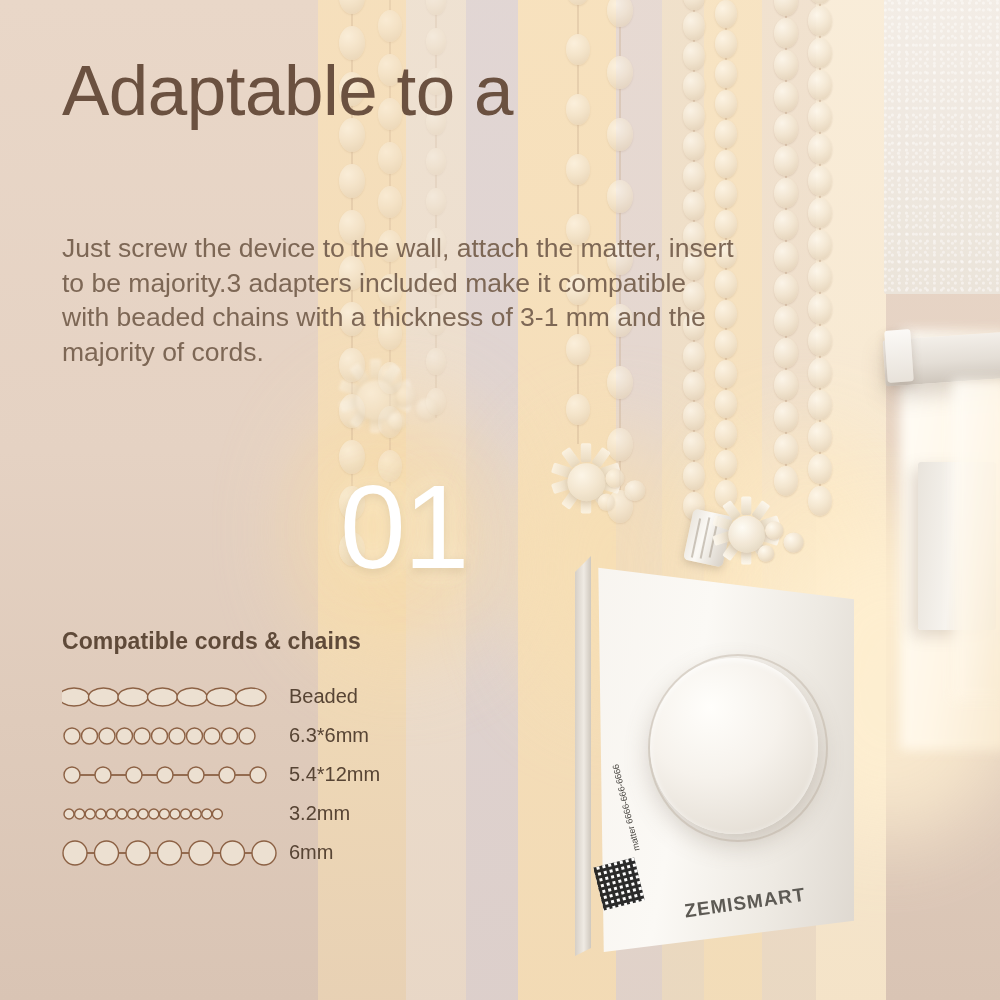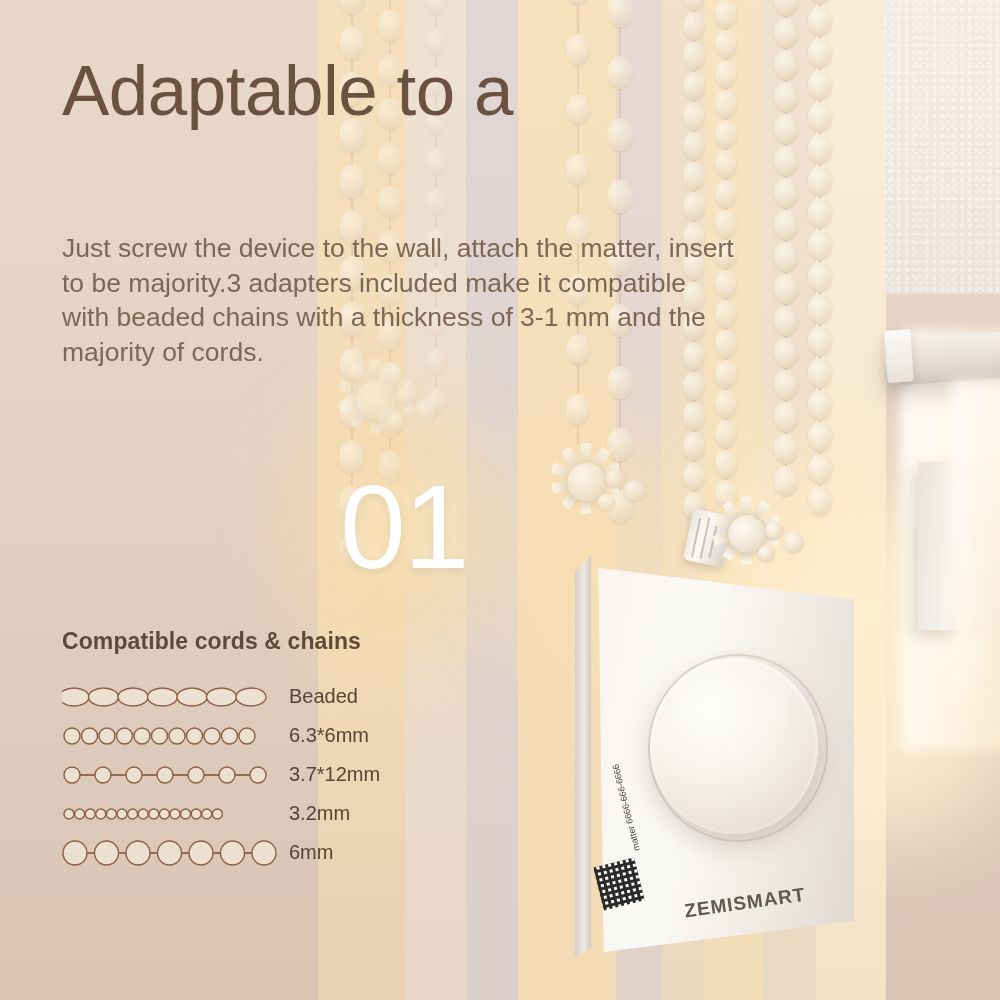--- a/index.html
+++ b/index.html
@@ -466,21 +466,21 @@
               <line x1="165" x2="196" y1="11" y2="11" stroke="#8c6144" stroke-width="1.8"></line>
               <ellipse cx="10" cy="11" rx="8" ry="8" fill="#ece0d1" stroke="#8c6144" stroke-width="1.4"></ellipse>
               <ellipse cx="41" cy="11" rx="8" ry="8" fill="#ece0d1" stroke="#8c6144" stroke-width="1.4"></ellipse>
               <ellipse cx="72" cy="11" rx="8" ry="8" fill="#ece0d1" stroke="#8c6144" stroke-width="1.4"></ellipse>
               <ellipse cx="103" cy="11" rx="8" ry="8" fill="#ece0d1" stroke="#8c6144" stroke-width="1.4"></ellipse>
               <ellipse cx="134" cy="11" rx="8" ry="8" fill="#ece0d1" stroke="#8c6144" stroke-width="1.4"></ellipse>
               <ellipse cx="165" cy="11" rx="8" ry="8" fill="#ece0d1" stroke="#8c6144" stroke-width="1.4"></ellipse>
               <ellipse cx="196" cy="11" rx="8" ry="8" fill="#ece0d1" stroke="#8c6144" stroke-width="1.4"></ellipse>
             </svg>
           </div>
-          <div class="legend-label">3.7*12mm</div>
+          <div class="legend-label">5.4*12mm</div>
         </div>
         <div class="legend-row">
           <div class="legend-art">
             <svg width="215" height="16" viewBox="0 0 215 16">
               <ellipse cx="7" cy="8" rx="5" ry="5" fill="#ece0d1" stroke="#8c6144" stroke-width="1.4"></ellipse>
               <ellipse cx="17.6" cy="8" rx="5" ry="5" fill="#ece0d1" stroke="#8c6144" stroke-width="1.4"></ellipse>
               <ellipse cx="28.2" cy="8" rx="5" ry="5" fill="#ece0d1" stroke="#8c6144" stroke-width="1.4"></ellipse>
               <ellipse cx="38.8" cy="8" rx="5" ry="5" fill="#ece0d1" stroke="#8c6144" stroke-width="1.4"></ellipse>
               <ellipse cx="49.4" cy="8" rx="5" ry="5" fill="#ece0d1" stroke="#8c6144" stroke-width="1.4"></ellipse>
               <ellipse cx="60" cy="8" rx="5" ry="5" fill="#ece0d1" stroke="#8c6144" stroke-width="1.4"></ellipse>

